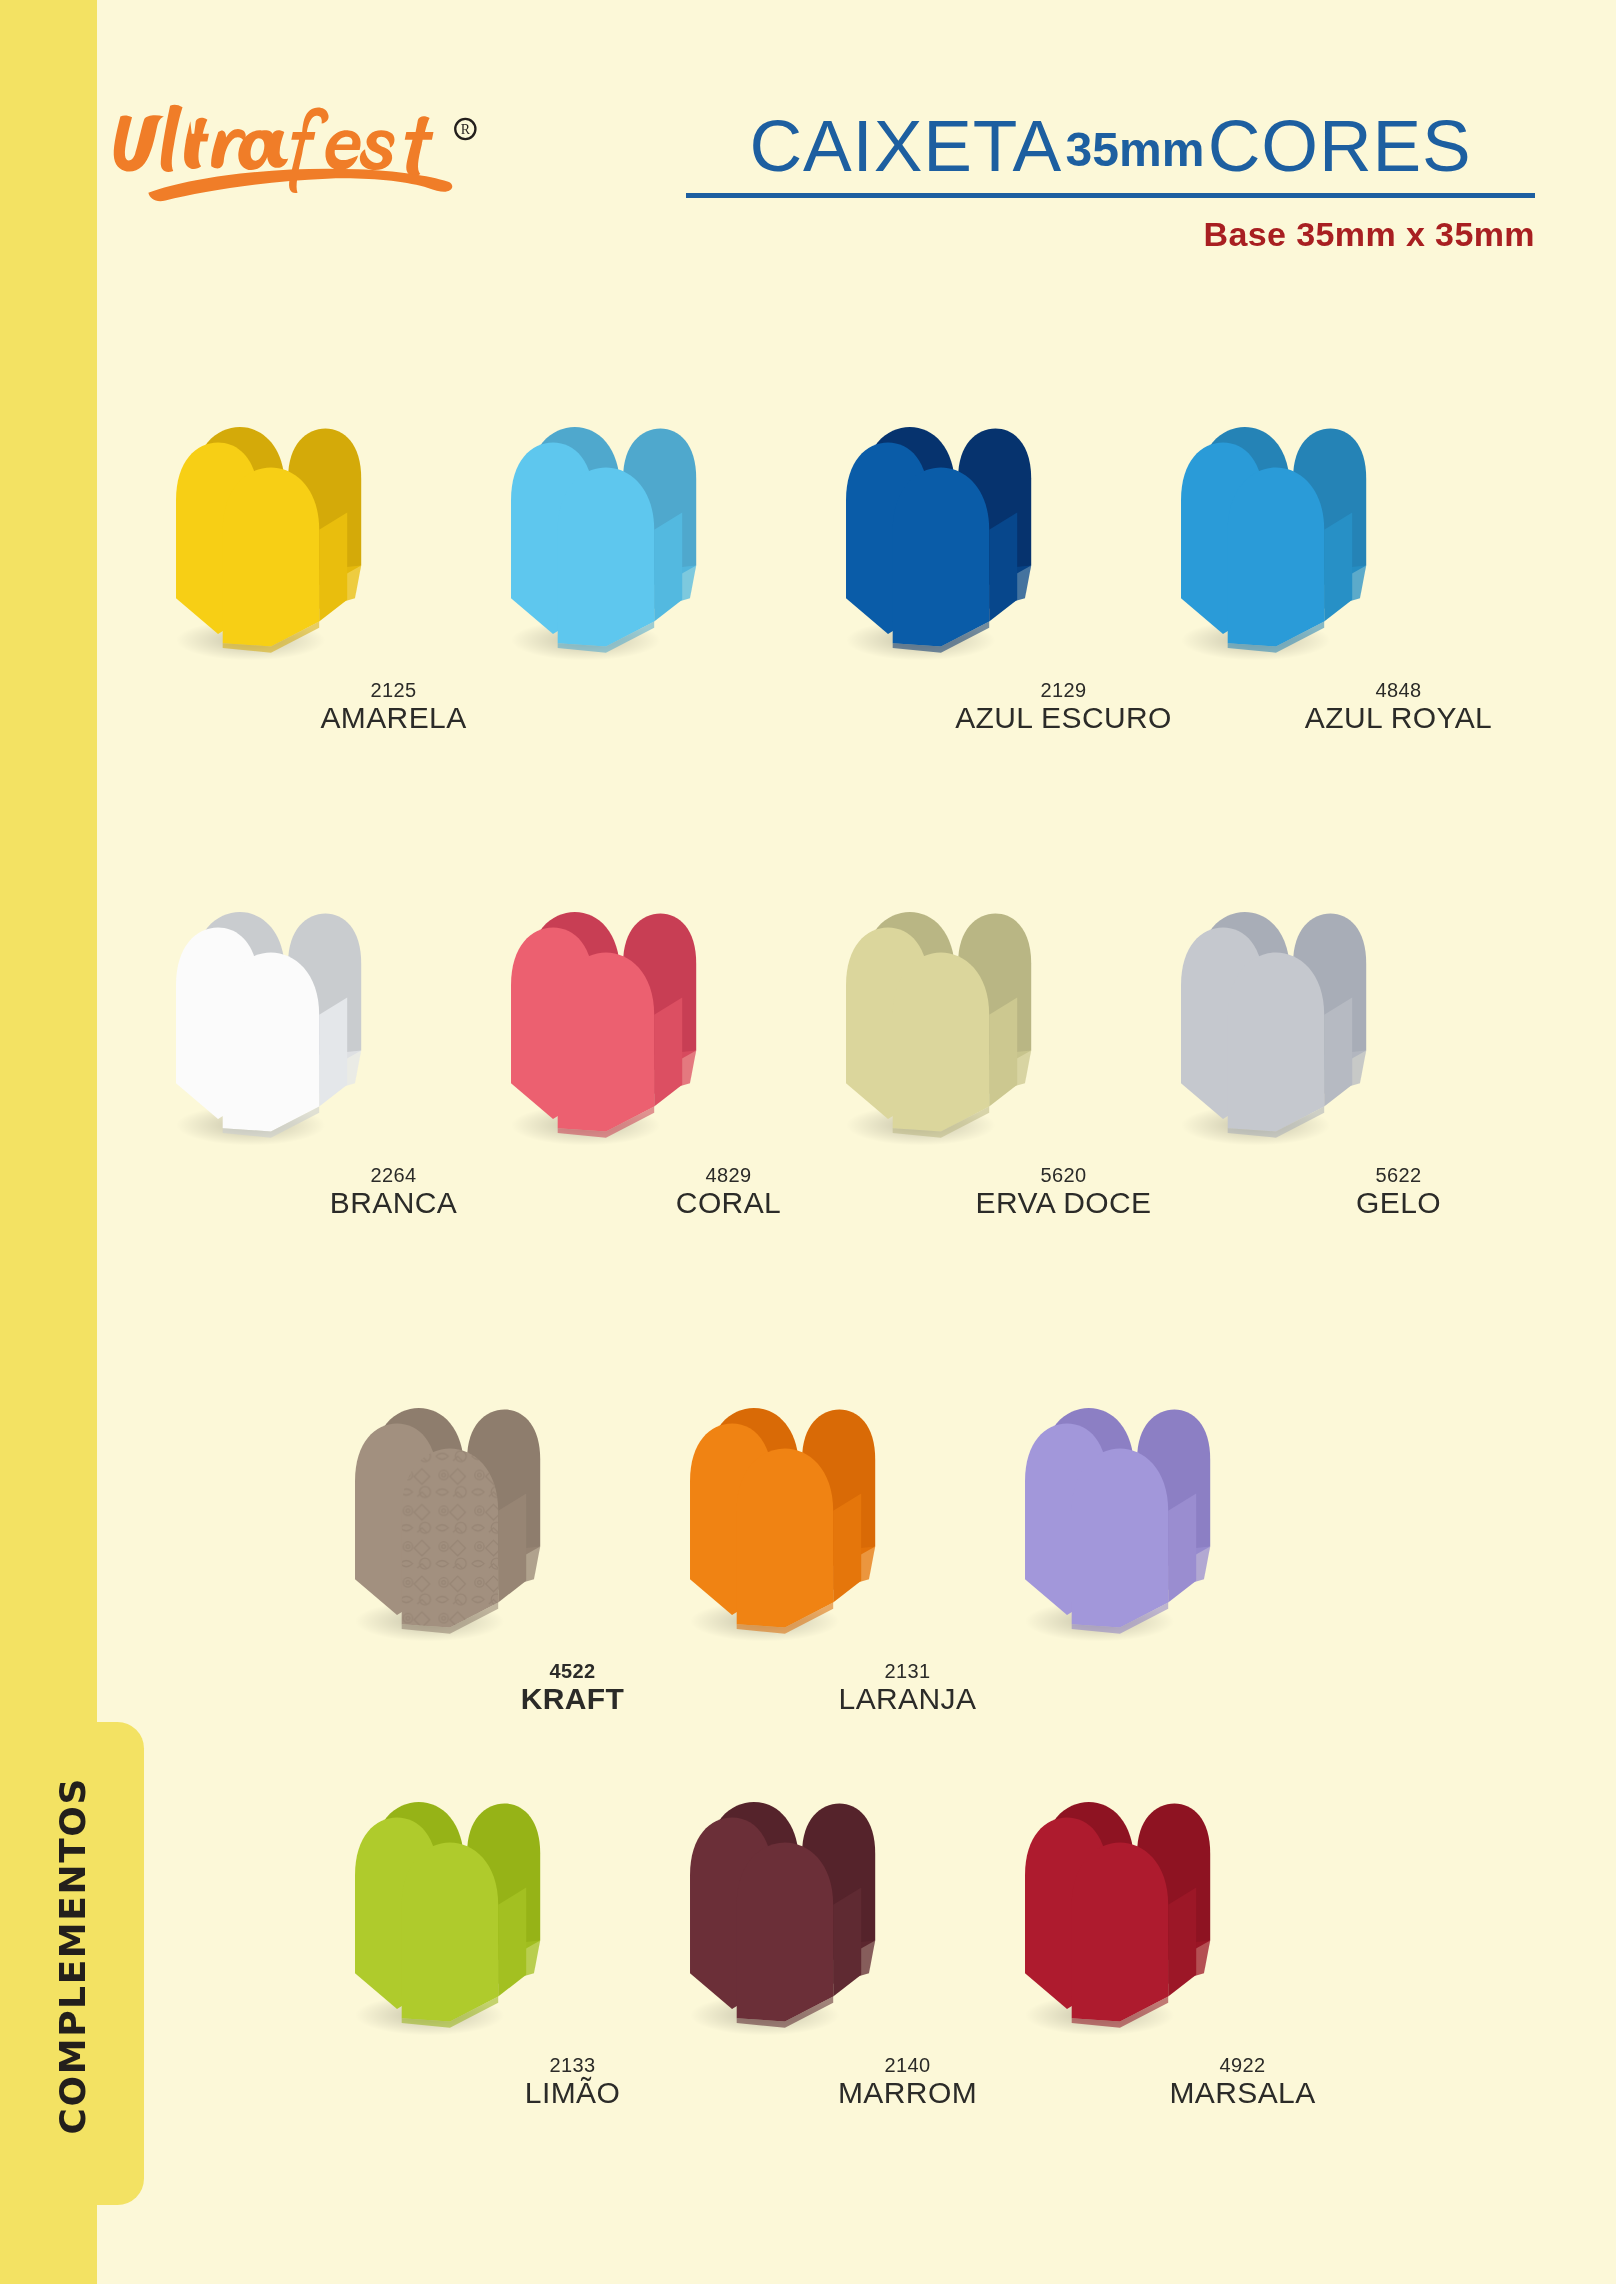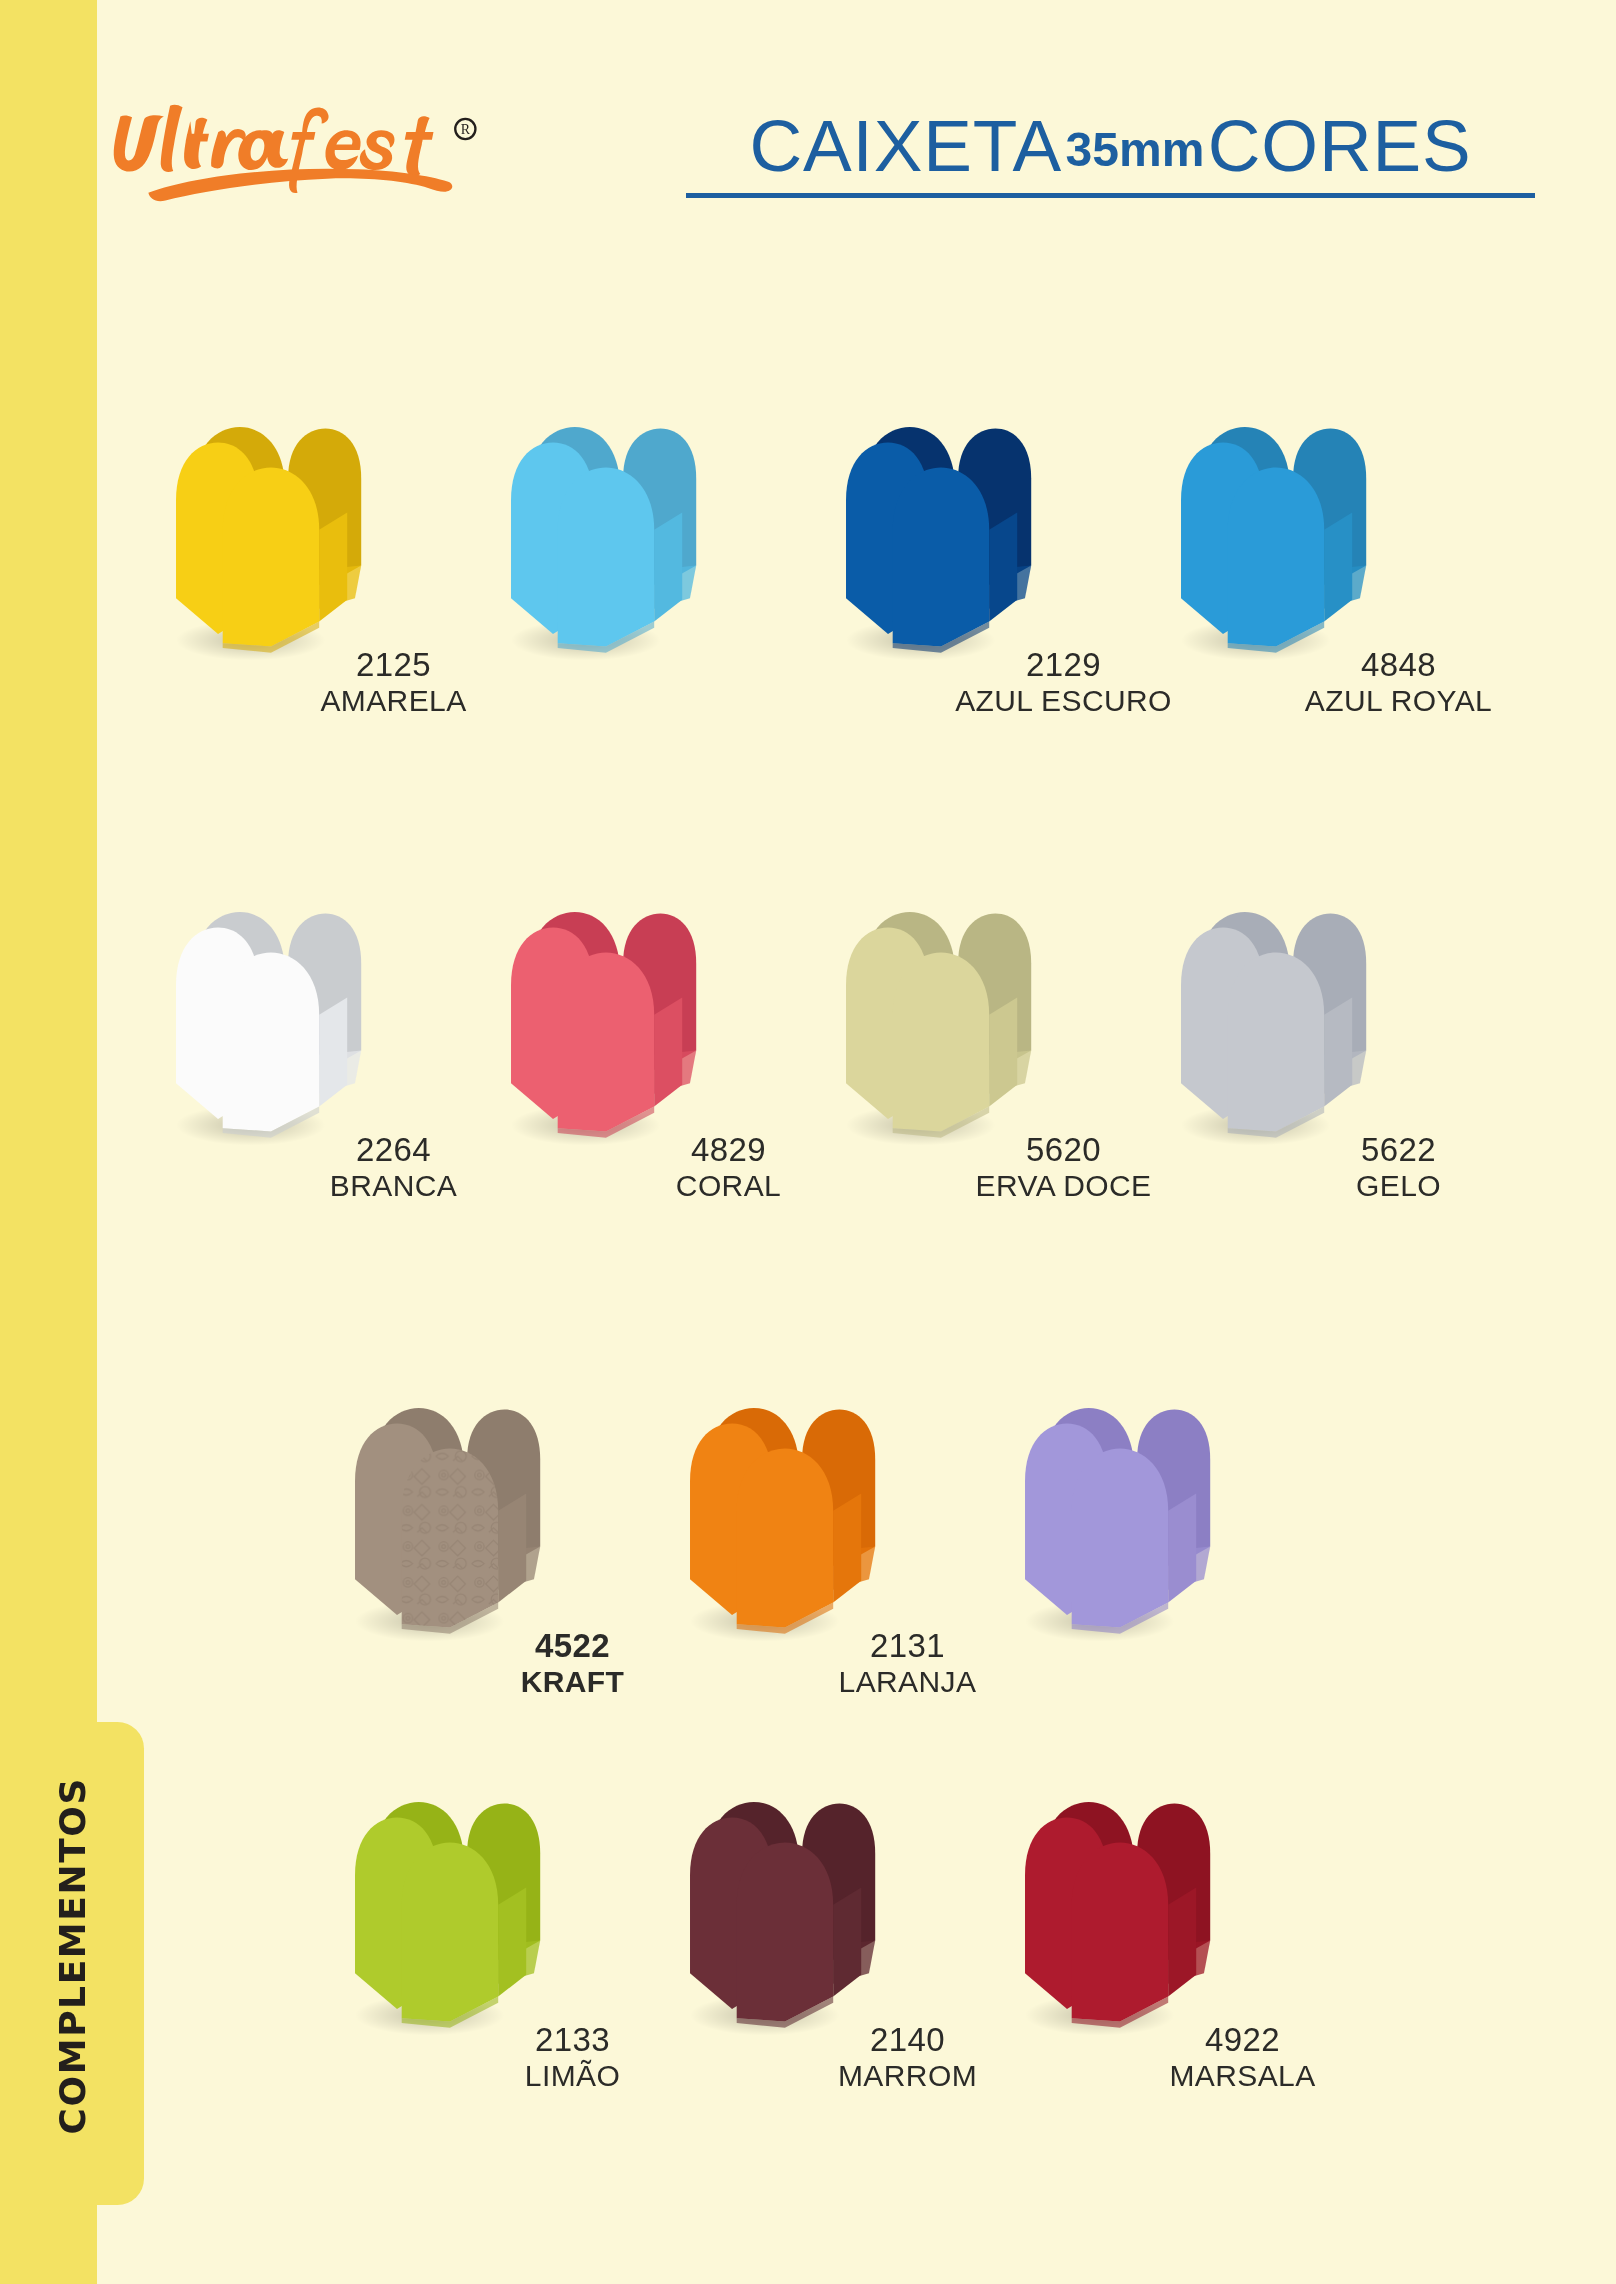--- a/index.html
+++ b/index.html
@@ -84,21 +84,21 @@
     position:absolute;
     left:117px;
     top:234px;
     width:257px;
     text-align:center;
     font-family:"Liberation Sans", sans-serif;
     color:#2B2B28;
     line-height:1.12;
     white-space:nowrap;
   }
-  .cap .code{ display:block; font-size:33px; letter-spacing:0.4px; }
+  .cap .code{ display:block; font-size:20px; letter-spacing:0.4px;margin-top:32px; }
   .cap .name{ display:block; font-size:30px; letter-spacing:0.4px; }
 </style>
 </head>
 <body>
 
 <div id="side-rail"></div>
 <div id="side-tab">
   <div id="side-tab-label">COMPLEMENTOS</div>
 </div>
 
@@ -153,20 +153,21 @@
   </svg>
 </div>
 
 <div id="title-block">
   <div id="title-line">
     <span id="title-main-1">CAIXETA</span>
     <span id="title-size">35mm</span>
     <span id="title-main-2">CORES</span>
   </div>
   <div id="title-rule"></div>
+  <div id="subtitle">Base 35mm x 35mm</div>
 </div>
 
 <div id="grid-host">
     <div class="grid-row" style="top: 413px;">
       <div class="cell" style="left: 148px;">
         <div class="box-wrap">
   <svg viewBox="0 0 320 320" xmlns="http://www.w3.org/2000/svg">
 
     <defs>
       <clipPath id="clipfront0">

